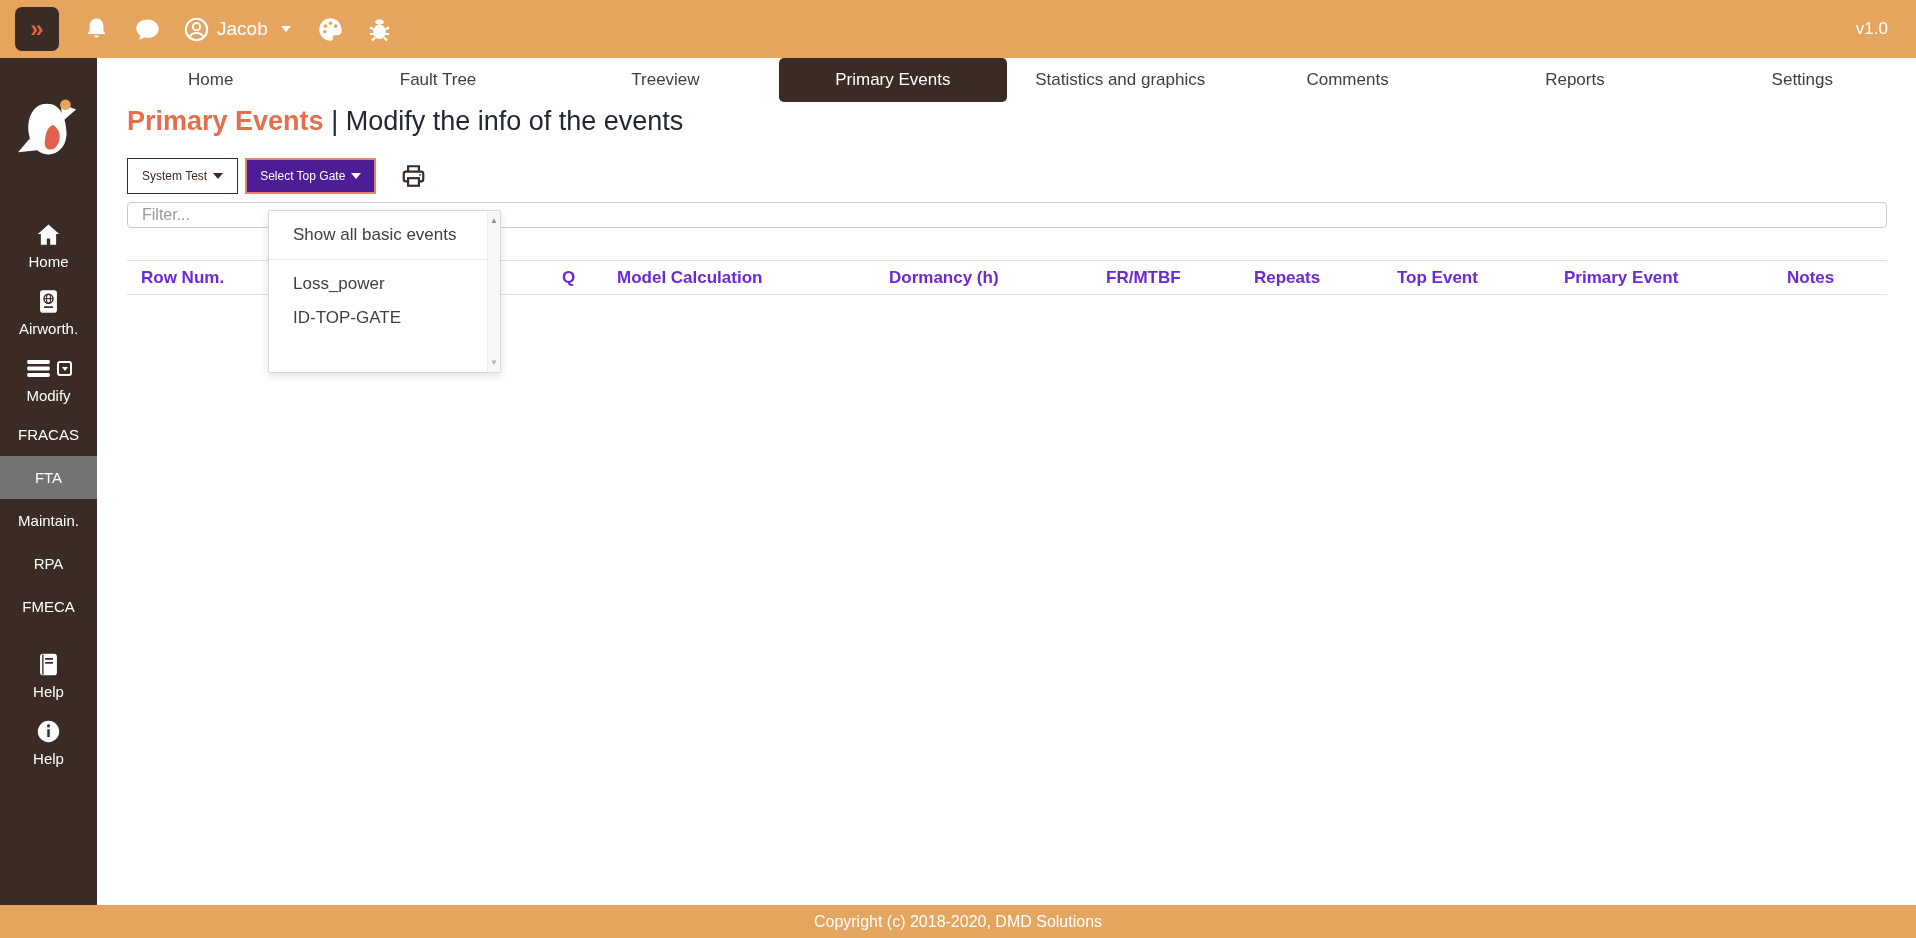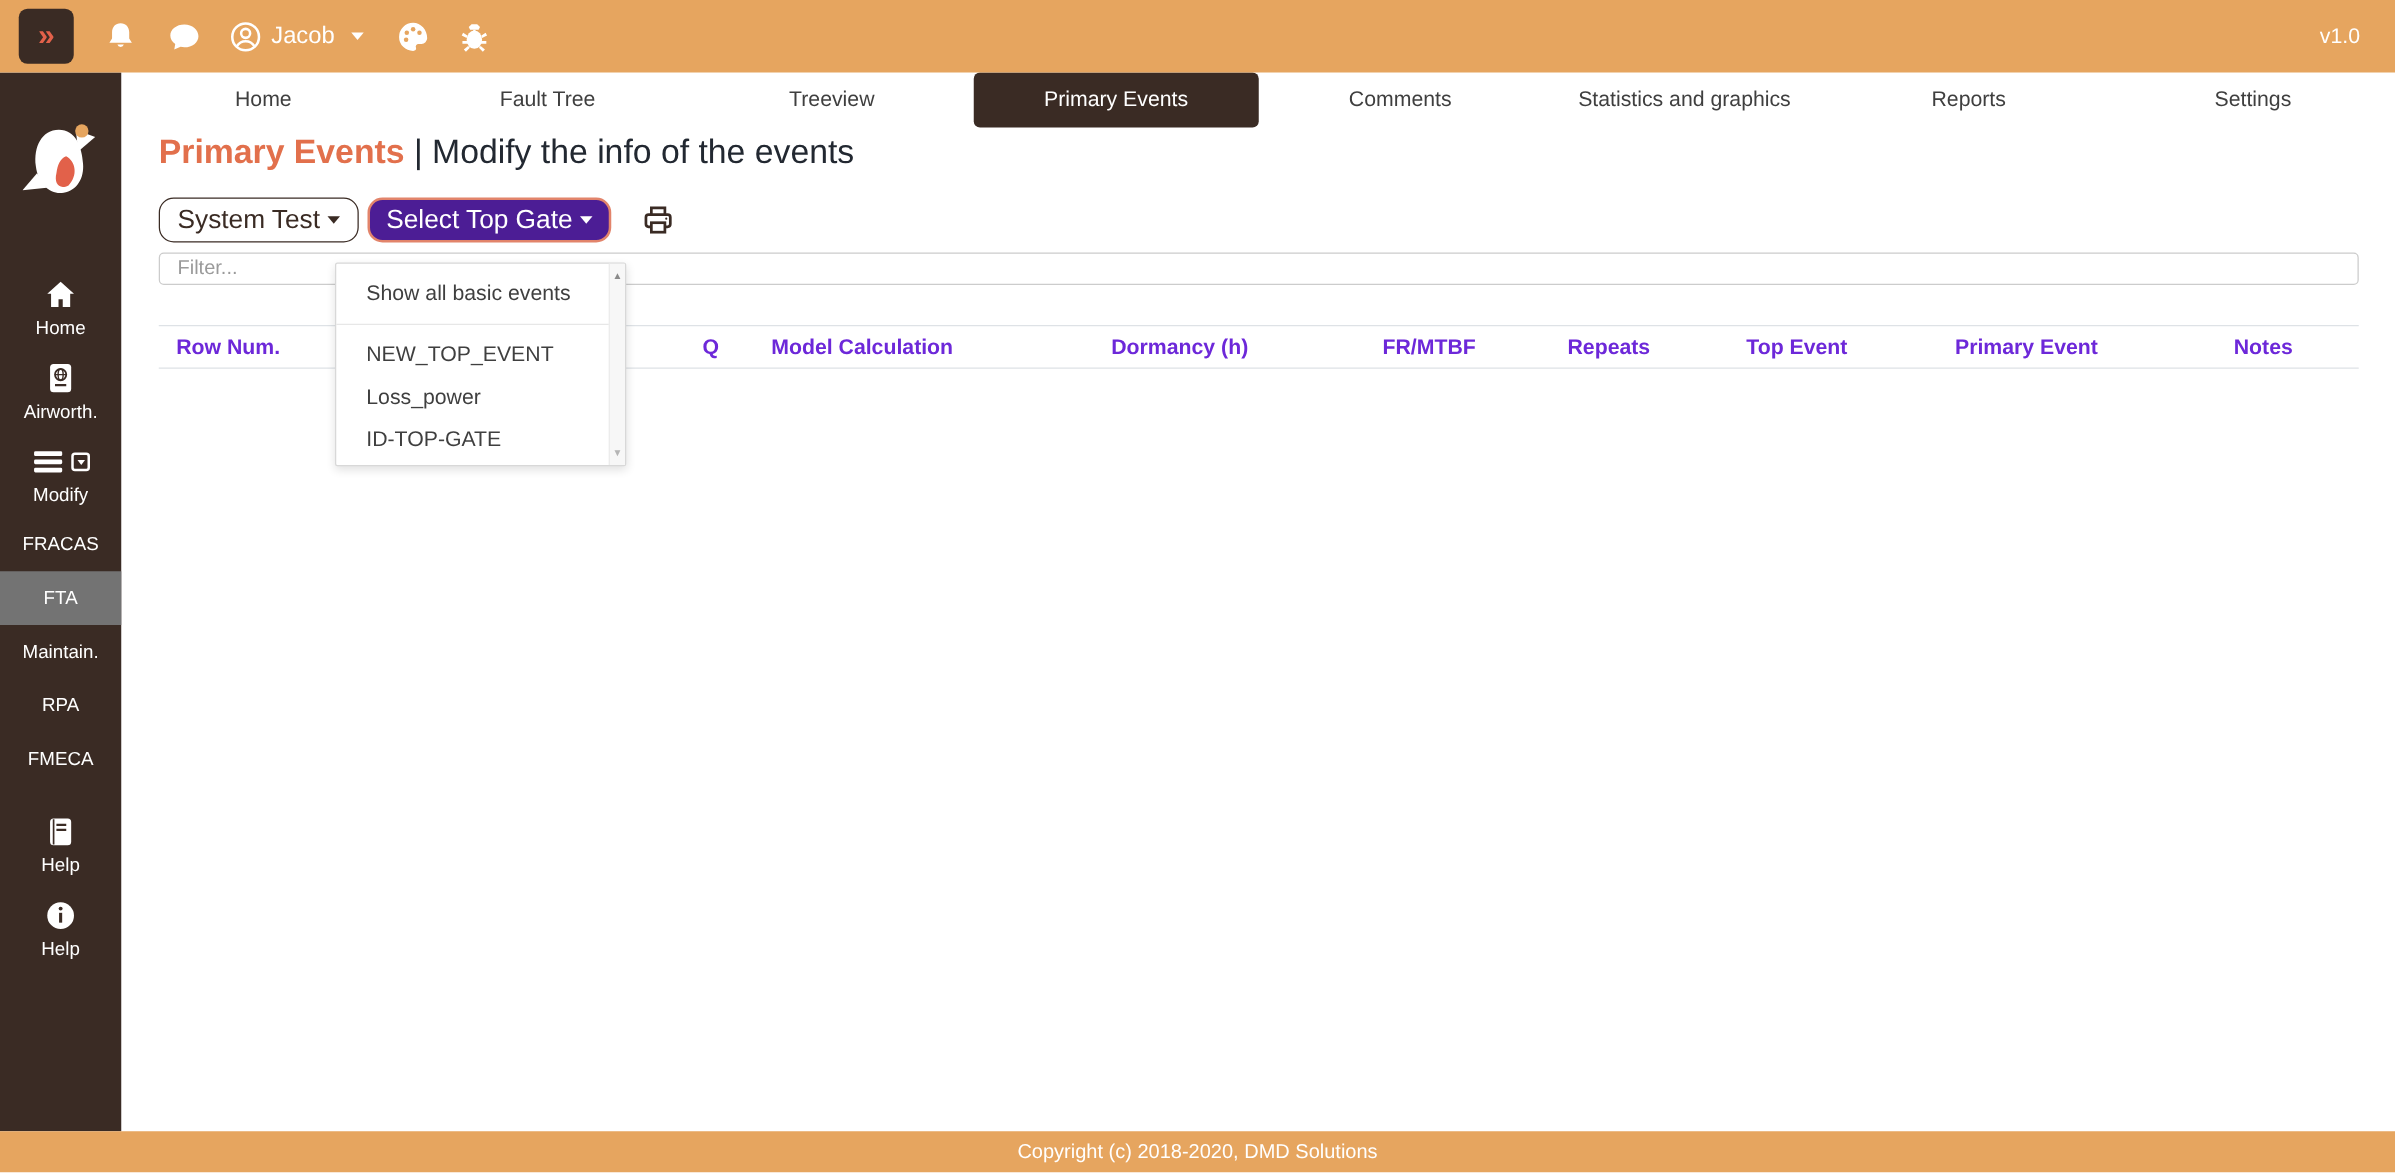--- a/index.html
+++ b/index.html
@@ -60,21 +60,21 @@
   .tab {
     flex:1; display:flex; align-items:center; justify-content:center;
     font-size:17px; color:#3f3f3f; cursor:pointer;
   }
   .tab.active { background:#3A2B24; color:#fff; border-radius:5px; }
 
   .page-title { margin:4px 0 0 30px; font-size:27px; color:#222831; font-weight:400; }
   .page-title .accent { color:#E2704C; font-weight:800; }
 
   .toolbar { margin:21px 0 0 30px; display:flex; align-items:center; height:36px; }
-  .btn { height:36px; border-radius:12px; font-size:21px; display:inline-flex; align-items:center; cursor:pointer; font-family:inherit; }
+  .btn { height:36px; border-radius:0; font-size:12px; display:inline-flex; align-items:center; cursor:pointer; font-family:inherit; }
   .btn-outline { background:#fff; border:1px solid #3A2B24; color:#3A2B24; padding:0 14px; }
   .btn-dark { background:#4c1d95; border:2px solid #E2846B; color:#fff; padding:0 13px; margin-left:7px; }
   .print-btn { background:none; border:none; margin-left:24px; cursor:pointer; display:flex; align-items:center; }
   .print-btn svg { width:27px; height:26px; }
 
   .filter-input {
     display:block; margin:8px 29px 0 30px; width:1760px; height:26px;
     border:1px solid #cccccc; border-radius:4px; padding:0 14px;
     font-size:16px; color:#555; font-family:inherit; outline:none;
   }
@@ -251,24 +251,24 @@
     <div class="tab">
         <span>Fault Tree</span>
       </div>
     <div class="tab">
         <span>Treeview</span>
       </div>
     <div class="tab active">
         <span>Primary Events</span>
       </div>
     <div class="tab">
+        <span>Statistics and graphics</span>
+      </div>
+    <div class="tab">
         <span>Comments</span>
-      </div>
-    <div class="tab">
-        <span>Statistics and graphics</span>
       </div>
     <div class="tab">
         <span>Reports</span>
       </div>
     <div class="tab">
         <span>Settings</span>
       </div>
   </nav>
 
   <h1 class="page-title">
@@ -306,21 +306,20 @@
     <span class="th">Repeats</span>
     <span class="th">Top Event</span>
     <span class="th">Primary Event</span>
     <span class="th">Notes</span>
   </div>
 </div>
 
 <div class="dropdown">
   <div class="dd-item">Show all basic events</div>
   <div class="dd-divider"></div>
-  <div class="dd-item">NEW_TOP_EVENT</div>
   <div class="dd-item">Loss_power</div>
   <div class="dd-item">ID-TOP-GATE</div>
   <div class="dd-scrollbar">
     <span class="dd-arrow up">▲</span>
     <span class="dd-arrow down">▼</span>
   </div>
 </div>
 
 <div class="footer">
   <span>Copyright (c) 2018-2020, DMD Solutions</span>

